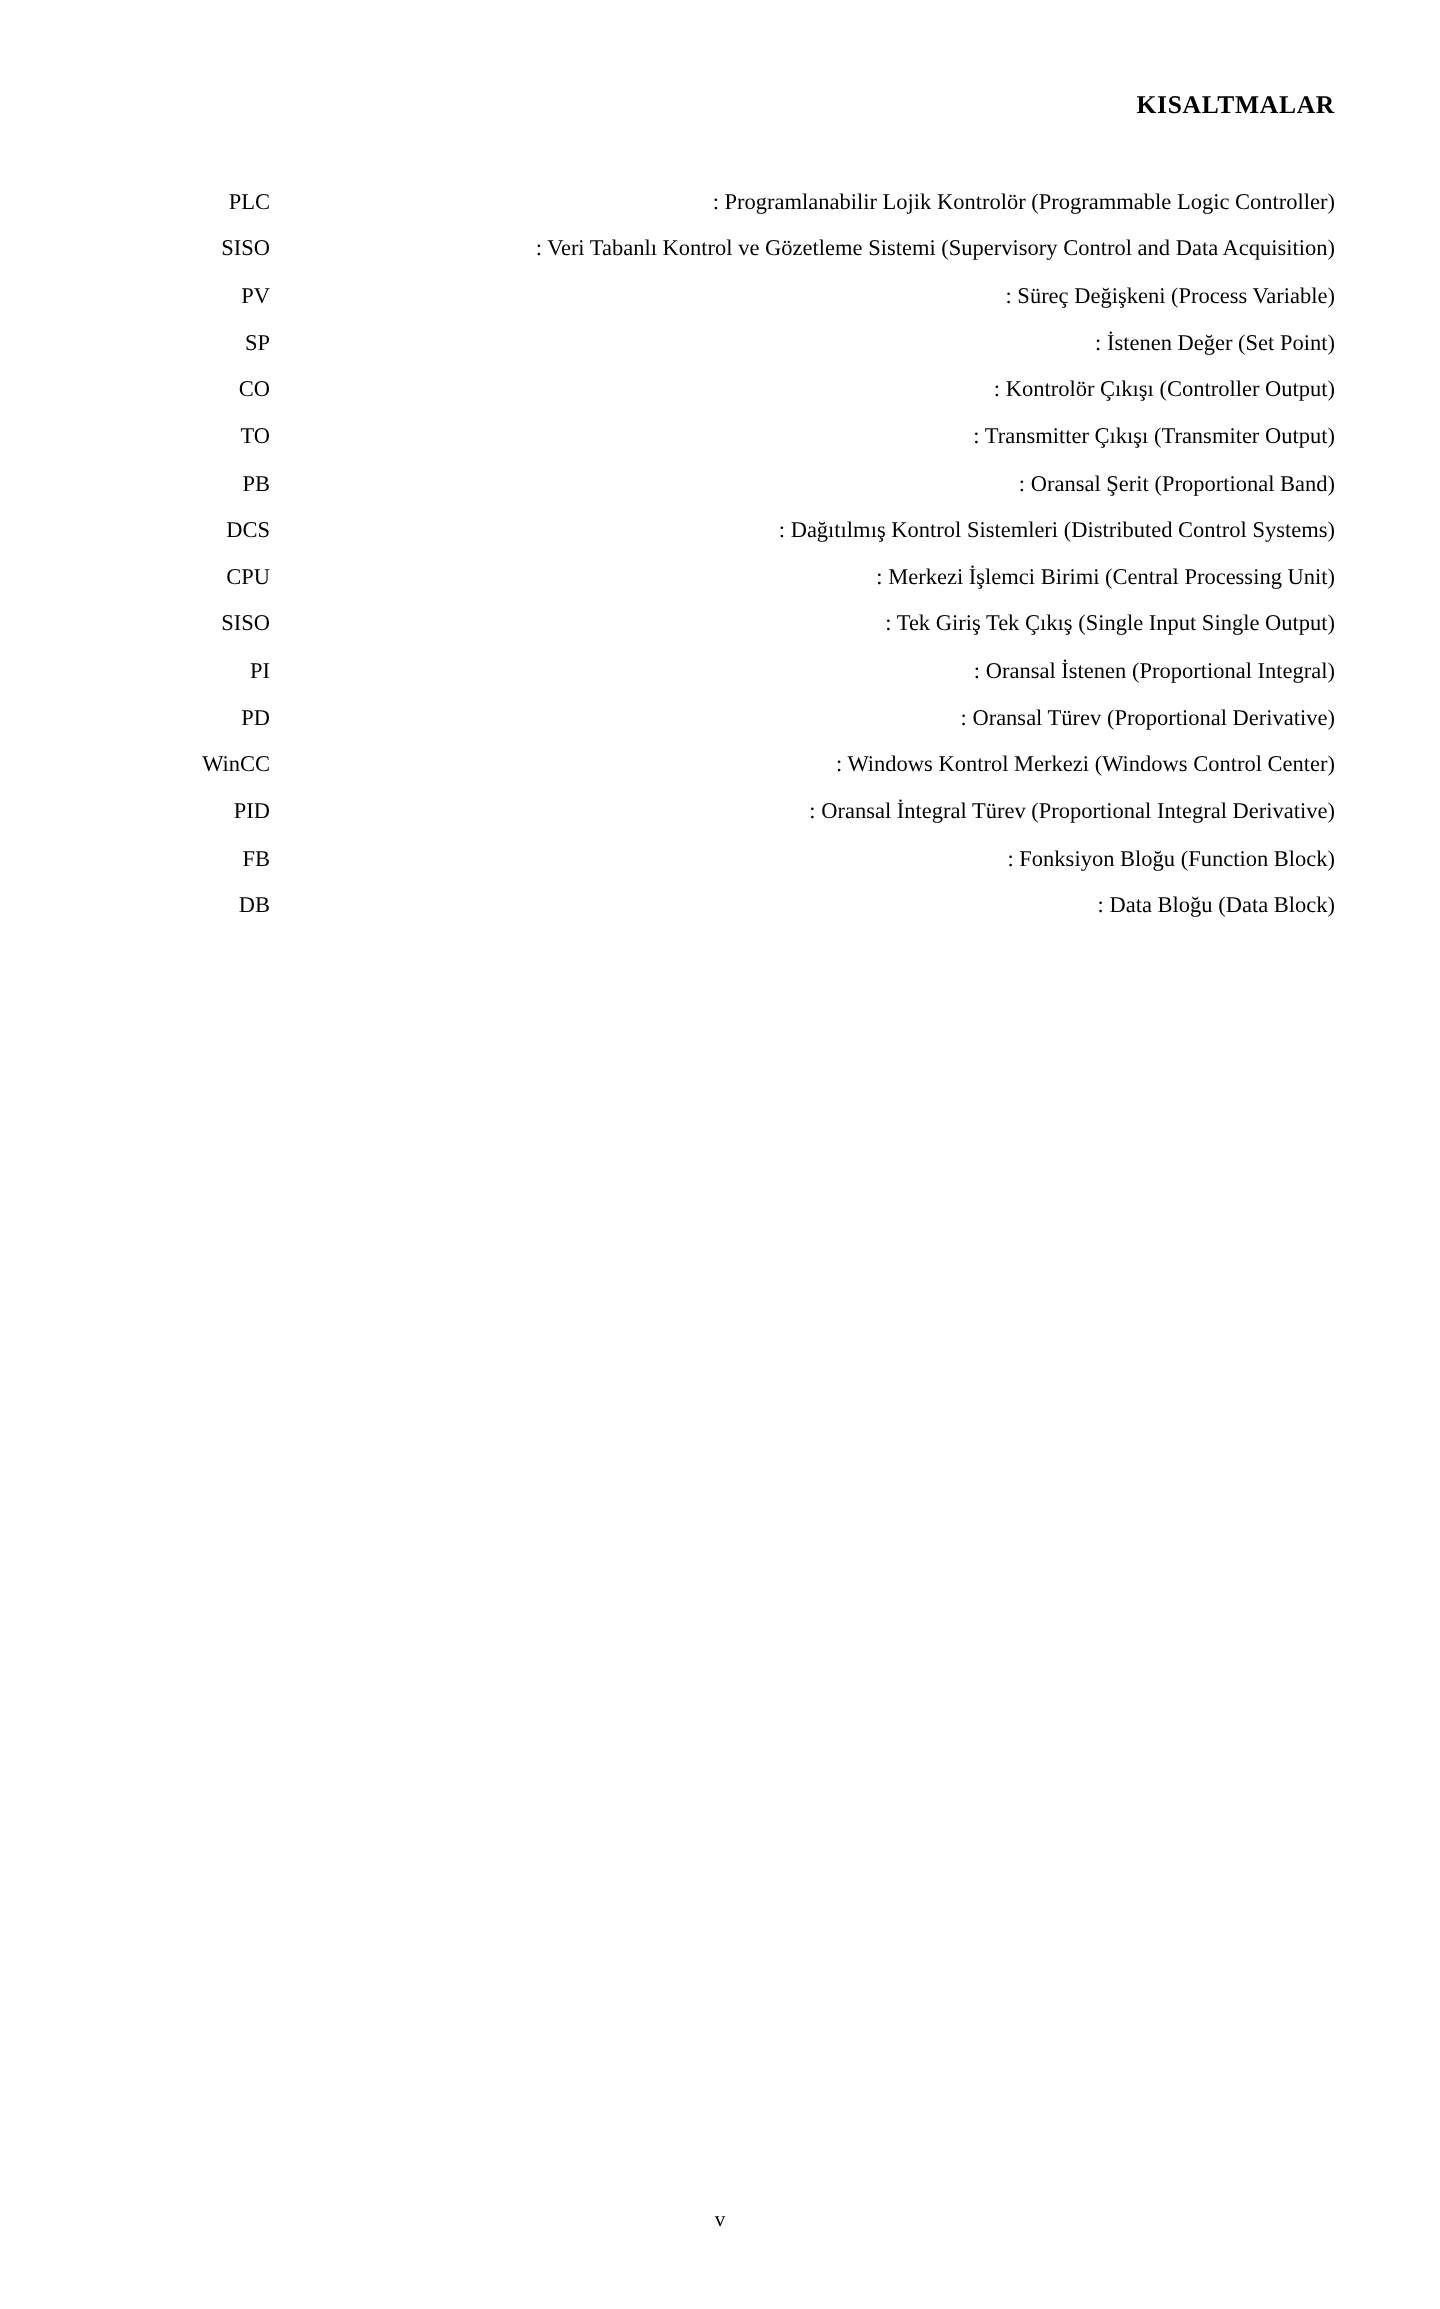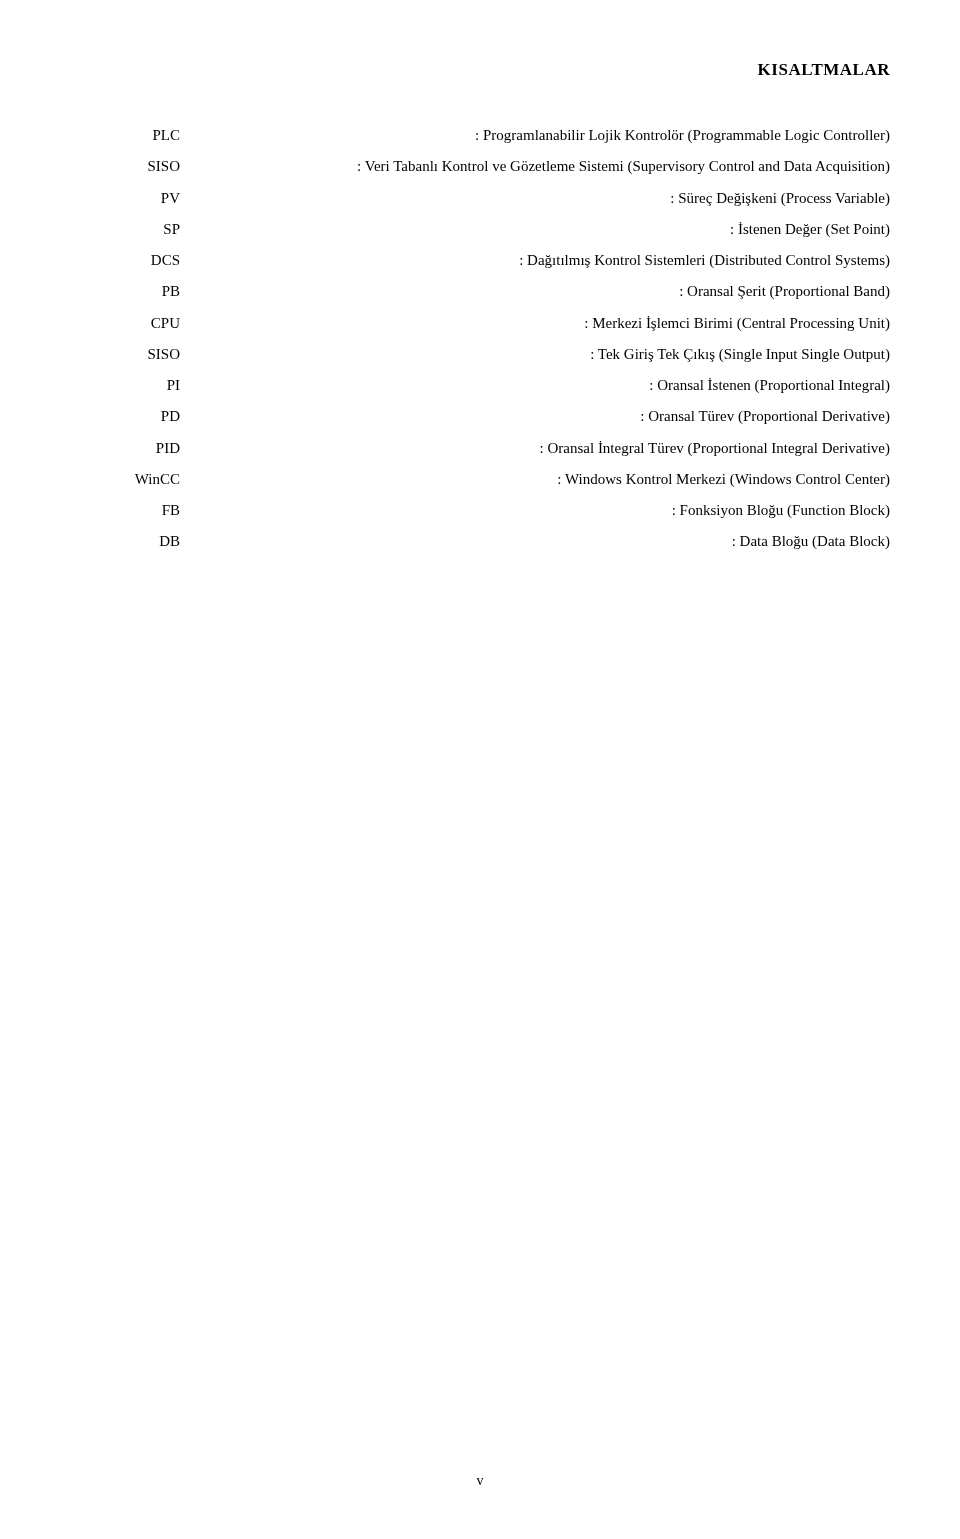--- a/index.html
+++ b/index.html
@@ -76,50 +76,58 @@
       </tr>
       <tr>
         <td class="abbr-key">PV</td>
         <td class="abbr-value">: Süreç Değişkeni (Process Variable)</td>
       </tr>
       <tr>
         <td class="abbr-key">SP</td>
         <td class="abbr-value">: İstenen Değer (Set Point)</td>
       </tr>
       <tr>
-        <td class="abbr-key">DCS</td>
-        <td class="abbr-value">: Dağıtılmış Kontrol Sistemleri (Distributed Control Systems)</td>
+        <td class="abbr-key">CO</td>
+        <td class="abbr-value">: Kontrolör Çıkışı (Controller Output)</td>
+      </tr>
+      <tr>
+        <td class="abbr-key">TO</td>
+        <td class="abbr-value">: Transmitter Çıkışı (Transmiter Output)</td>
       </tr>
       <tr>
         <td class="abbr-key">PB</td>
         <td class="abbr-value">: Oransal Şerit (Proportional Band)</td>
+      </tr>
+      <tr>
+        <td class="abbr-key">DCS</td>
+        <td class="abbr-value">: Dağıtılmış Kontrol Sistemleri (Distributed Control Systems)</td>
       </tr>
       <tr>
         <td class="abbr-key">CPU</td>
         <td class="abbr-value">: Merkezi İşlemci Birimi (Central Processing Unit)</td>
       </tr>
       <tr>
         <td class="abbr-key">SISO</td>
         <td class="abbr-value">: Tek Giriş Tek Çıkış (Single Input Single Output)</td>
       </tr>
       <tr>
         <td class="abbr-key">PI</td>
         <td class="abbr-value">: Oransal İstenen (Proportional Integral)</td>
       </tr>
       <tr>
         <td class="abbr-key">PD</td>
         <td class="abbr-value">: Oransal Türev (Proportional Derivative)</td>
       </tr>
       <tr>
+        <td class="abbr-key">WinCC</td>
+        <td class="abbr-value">: Windows Kontrol Merkezi (Windows Control Center)</td>
+      </tr>
+      <tr>
         <td class="abbr-key">PID</td>
         <td class="abbr-value">: Oransal İntegral Türev (Proportional Integral Derivative)</td>
-      </tr>
-      <tr>
-        <td class="abbr-key">WinCC</td>
-        <td class="abbr-value">: Windows Kontrol Merkezi (Windows Control Center)</td>
       </tr>
       <tr>
         <td class="abbr-key">FB</td>
         <td class="abbr-value">: Fonksiyon Bloğu (Function Block)</td>
       </tr>
       <tr>
         <td class="abbr-key">DB</td>
         <td class="abbr-value">: Data Bloğu (Data Block)</td>
       </tr>
     </tbody>

